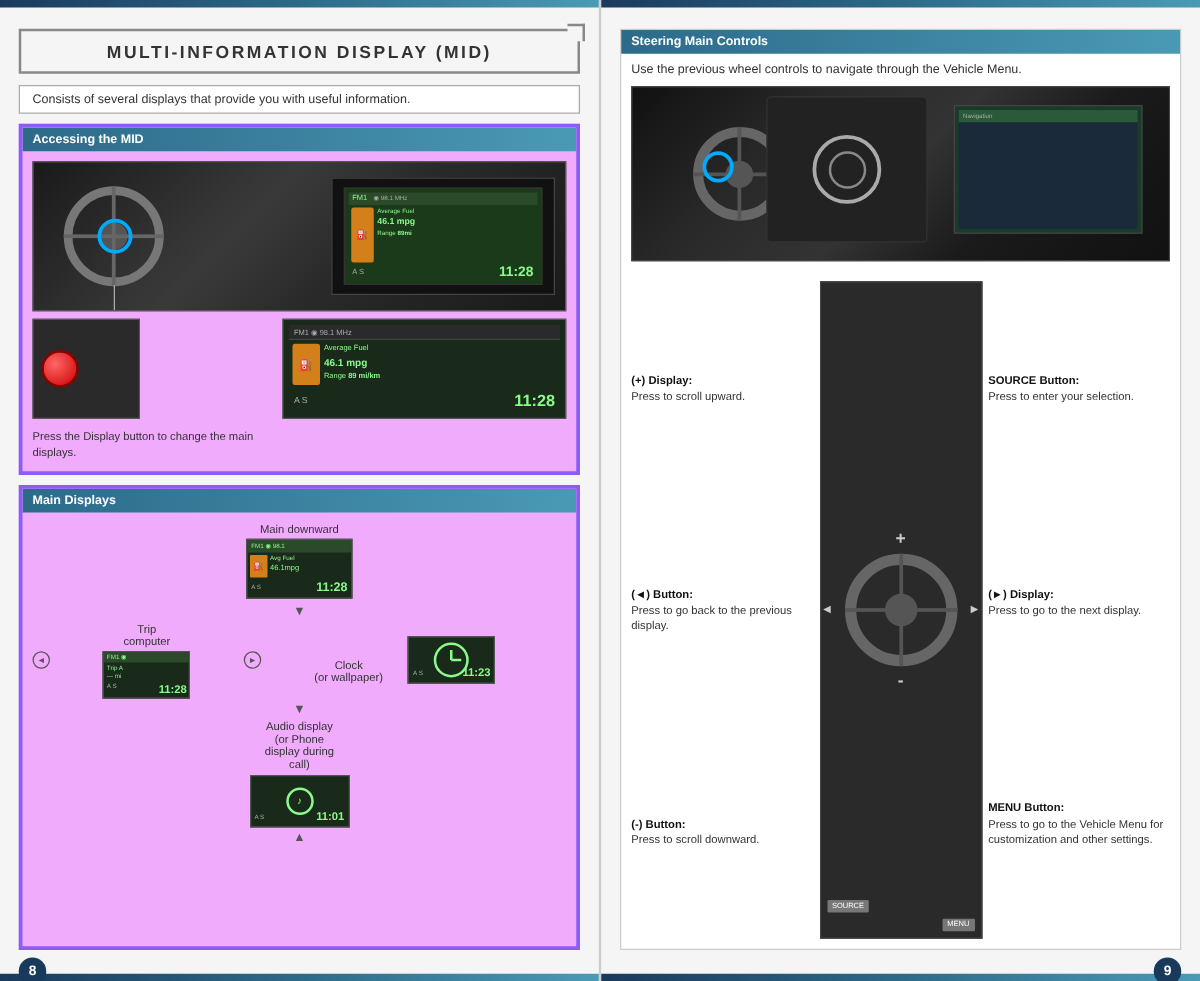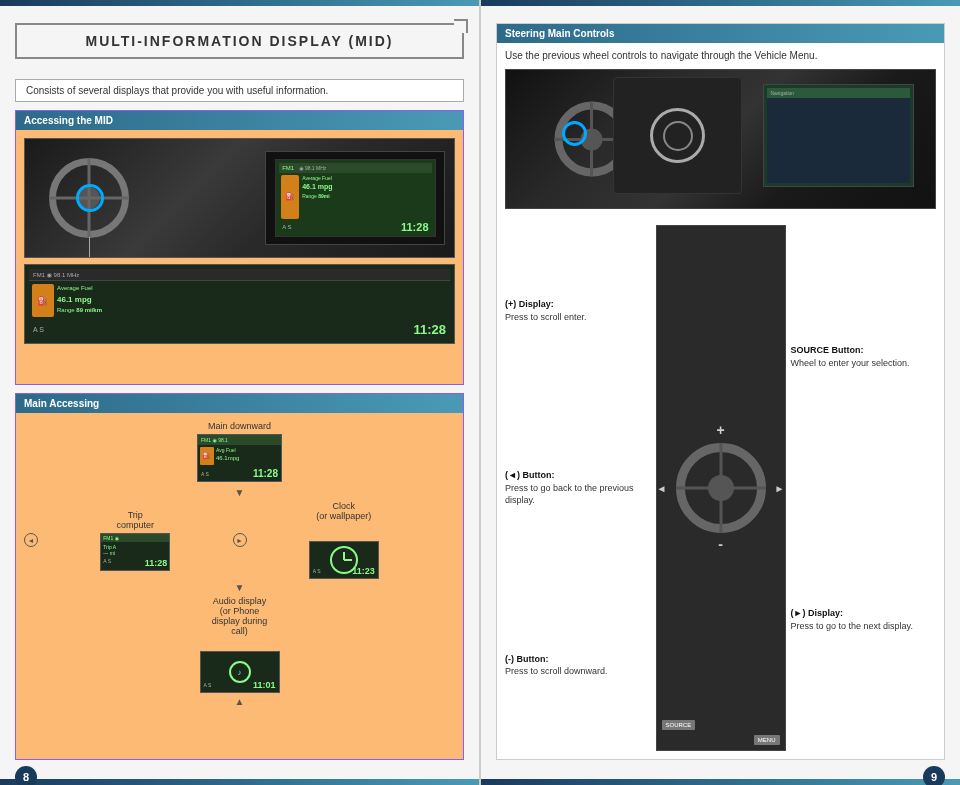--- a/index.html
+++ b/index.html
@@ -73,21 +73,21 @@
     }
     .page-left .page-number { left: 15px; }
     .page-right .page-number { right: 15px; }
 
     
     .main-title-box {
       border: 2px solid #888;
       padding: 8px 15px;
       text-align: center;
       margin-top: 8px;
-      margin-bottom: 12px;
+      margin-bottom: 1px;
       position: relative;
     }
     .main-title-box h1 {
       font-size: 14px;
       font-weight: bold;
       letter-spacing: 2px;
       color: #333;
       text-transform: uppercase;
     }
     
@@ -105,22 +105,22 @@
     .description-box {
       border: 1px solid #aaa;
       padding: 5px 10px;
       background: white;
       font-size: 10px;
       color: #333;
     }
 
     
     .section-box {
-      border: 1px solid #8b5cf6;
-      background: #fdba74;
+      border: 3px solid #8b5cf6;
+      background: #f0abfc;
       flex: 1;
       display: flex;
       flex-direction: column;
       overflow: hidden;
     }
 
     .section-header {
       background: linear-gradient(to right, #2d6a8a, #4a9ab5);
       color: white;
       padding: 4px 8px;
@@ -299,41 +299,53 @@
                 <span style="font-size:11px; font-weight:bold; color:#8afa8a;">11:28</span>
               </div>
             </div>
           </div>
 
           <div style="position:absolute; left:15%; bottom:0; width:1px; height:20px; background:#aaa;"></div>
         </div>
       </div>
 
       <div class="access-bottom-row">
+        <div style="display:flex; flex-direction:column; gap:4px; width:45%;">
+          <div class="display-button-box">
+
+            <div style="background: #2a2a2a; width:100%; height:100%; display:flex; align-items:center; justify-content:center; position:relative;">
+              <div style="position:absolute; left:10px; top:50%; transform:translateY(-50%); display:flex; flex-direction:column; align-items:center; gap:5px;">
+                <div style="width:2px; height:15px; background:#aaa;"></div>
+              </div>
+              <div class="red-button-sim" style="position:absolute; left:25%; top:50%; transform:translate(-50%,-50%);"></div>
+            </div>
+          </div>
+          <div class="caption-text">Press the Display button to change the main displays.</div>
+        </div>
         <div class="display-screen-box">
           <div class="mid-screen">
             <div class="mid-top-bar">
               <span>FM1 ◉ 98.1 MHz</span>
             </div>
             <div style="flex:1; display:flex; gap:3px; padding:3px;">
               <div style="background:#d4801a; width:22px; border-radius:2px; display:flex; align-items:center; justify-content:center; font-size:9px;">⛽</div>
               <div style="flex:1; font-size:6px; color:#8afa8a; line-height:1.6;">Average Fuel<br><span style="font-size:8px; font-weight:bold;">46.1 mpg</span><br>Range <span style="font-weight:bold;">89 mi/km</span></div>
             </div>
             <div style="display:flex; justify-content:space-between; align-items:center; padding:2px 4px;">
               <span style="font-size:7px; color:#aaa;">A S</span>
               <span style="font-size:13px; font-weight:bold; color:#8afa8a;">11:28</span>
             </div>
           </div>
         </div>
       </div>
     </div>
   </div>
 
   <div class="section-box" style="flex: 1.6;">
-    <div class="section-header">Main Accessing</div>
+    <div class="section-header">Main Displays</div>
     <div style="flex:1; padding:8px; display:flex; flex-direction:column; align-items:center; gap:0; position:relative;">
 
       <div style="display:flex; flex-direction:column; align-items:center; gap:3px; margin-bottom:5px;">
         <span style="font-size:9px; color:#333; text-align:center;">Main downward</span>
         <div style="background:#1a2a1a; border:1px solid #555; width:85px; height:48px; position:relative;">
           <div style="height:10px; background:#2a4a2a; display:flex; align-items:center; padding:0 3px;">
             <span style="font-size:5px; color:#8afa8a;">FM1 ◉ 98.1</span>
           </div>
           <div style="flex:1; display:flex; gap:2px; padding:2px; height:22px;">
             <div style="background:#d4801a; width:14px; border-radius:1px; display:flex; align-items:center; justify-content:center; font-size:7px;">⛽</div>
@@ -371,21 +383,21 @@
             </div>
           </div>
         </div>
 
         <div style="display:flex; flex-direction:column; align-items:center; gap:3px;">
           <div style="border: 1.5px solid #555; border-radius:50%; width:14px; height:14px; display:flex; align-items:center; justify-content:center;">
             <span style="font-size:7px; color:#555;">►</span>
           </div>
         </div>
 
-        <div style="display:flex; flex-direction:column; align-items:center; gap:20px;">
+        <div style="display:flex; flex-direction:row; align-items:flex-end; gap:20px;">
           <span style="font-size:9px; color:#333; text-align:center;">Clock<br>(or wallpaper)</span>
           <div style="background:#1a2a1a; border:1px solid #555; width:70px; height:38px; position:relative; display:flex; align-items:center; justify-content:center;">
 
             <div style="width:28px; height:28px; border:2px solid #8afa8a; border-radius:50%; position:relative; display:flex; align-items:center; justify-content:center;">
               <div style="width:2px; height:8px; background:#8afa8a; position:absolute; bottom:50%; left:50%; transform:translateX(-50%);"></div>
               <div style="width:8px; height:2px; background:#8afa8a; position:absolute; left:50%; top:50%; transform:translateY(-50%);"></div>
             </div>
             <div style="position:absolute; bottom:2px; right:3px;">
               <span style="font-size:9px; font-weight:bold; color:#8afa8a;">11:23</span>
             </div>
@@ -395,21 +407,21 @@
           </div>
         </div>
 
         <div style="width:14px;"></div>
       </div>
 
       <div style="color:#555; font-size:10px; margin-bottom:3px;">
         <span>▼</span>
       </div>
 
-      <div style="display:flex; flex-direction:column; align-items:center; gap:15px;">
+      <div style="display:flex; flex-direction:column; align-items:center; gap:4px;">
         <span style="font-size:9px; color:#333; text-align:center;">Audio display<br>(or Phone<br>display during<br>call)</span>
         <div style="background:#1a2a1a; border:1px solid #555; width:80px; height:42px; position:relative; display:flex; align-items:center; justify-content:center;">
           <div style="width:22px; height:22px; border:2px solid #8afa8a; border-radius:50%; position:relative; display:flex; align-items:center; justify-content:center;">
             <div style="font-size:8px; color:#8afa8a;">♪</div>
           </div>
           <div style="position:absolute; right:3px; bottom:2px;">
             <span style="font-size:9px; font-weight:bold; color:#8afa8a;">11:01</span>
           </div>
           <div style="position:absolute; left:3px; bottom:3px;">
             <span style="font-size:5px; color:#aaa;">A S</span>
@@ -462,21 +474,21 @@
           </div>
         </div>
       </div>
     </div>
 
     <div style="display:flex; gap:0; padding:8px; flex:1;">
 
       <div style="flex:1; display:flex; flex-direction:column; justify-content:space-around; padding-right:5px;">
         <div class="ctrl-item">
           <div class="ctrl-item-title">(+) Display:</div>
-          <div>Press to scroll enter.</div>
+          <div>Press to scroll upward.</div>
         </div>
         <div class="ctrl-item">
           <div class="ctrl-item-title">(◄) Button:</div>
           <div>Press to go back to the previous display.</div>
         </div>
         <div class="ctrl-item">
           <div class="ctrl-item-title">(-) Button:</div>
           <div>Press to scroll downward.</div>
         </div>
       </div>
@@ -498,24 +510,28 @@
         </div>
 
         <div style="position:absolute; bottom:20px; left:5px; background:#777; color:white; font-size:6px; padding:2px 4px; border-radius:1px;">SOURCE</div>
 
         <div style="position:absolute; bottom:5px; right:5px; background:#777; color:white; font-size:6px; padding:2px 4px; border-radius:1px;">MENU</div>
       </div>
 
       <div style="flex:1; display:flex; flex-direction:column; justify-content:space-around; padding-left:5px;">
         <div class="ctrl-item">
           <div class="ctrl-item-title">SOURCE Button:</div>
-          <div>Wheel to enter your selection.</div>
+          <div>Press to enter your selection.</div>
         </div>
         <div class="ctrl-item">
           <div class="ctrl-item-title">(►) Display:</div>
           <div>Press to go to the next display.</div>
         </div>
+        <div class="ctrl-item">
+          <div class="ctrl-item-title">MENU Button:</div>
+          <div>Press to go to the Vehicle Menu for customization and other settings.</div>
+        </div>
       </div>
     </div>
   </div>
 
   <div class="page-number">9</div>
 </div>
 
 </body></html>

